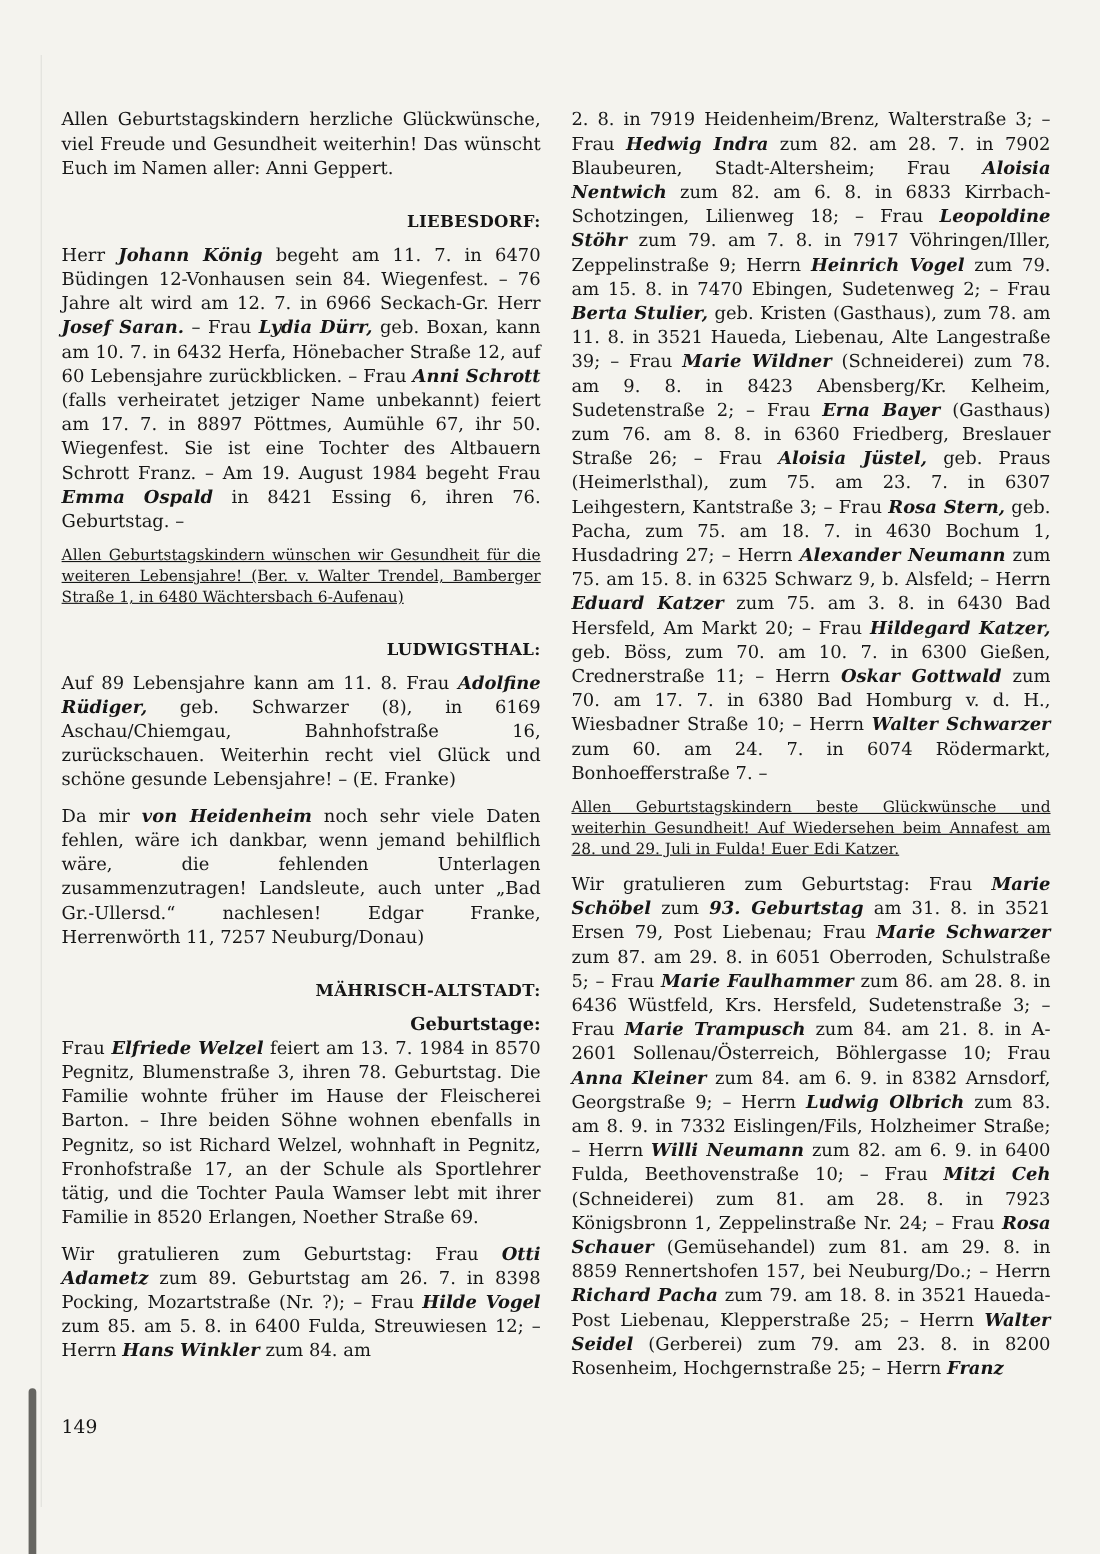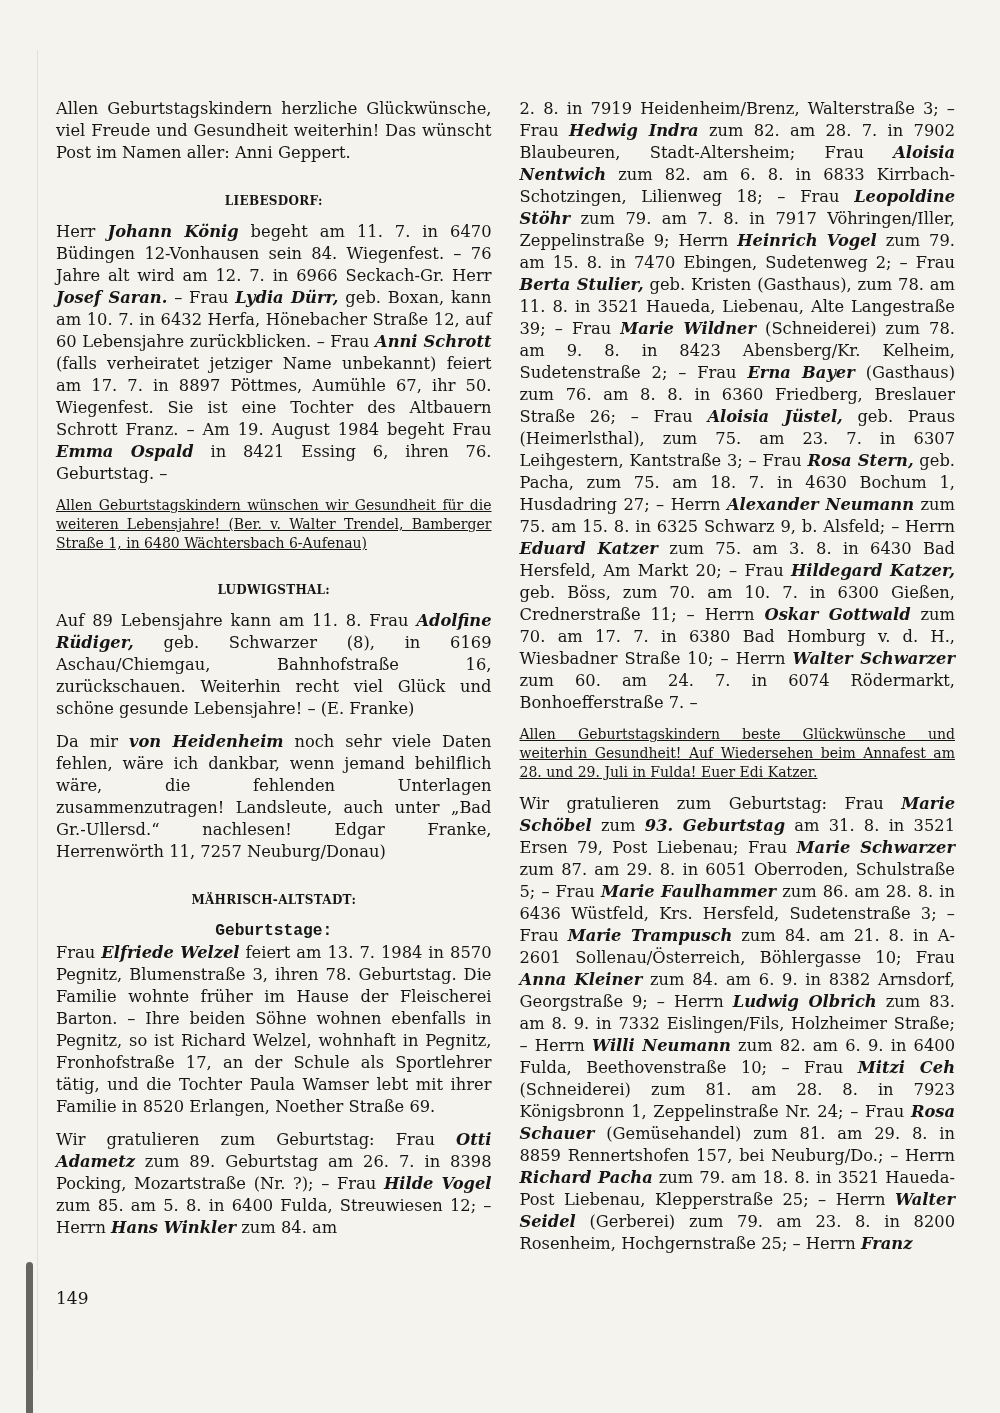--- a/index.html
+++ b/index.html
@@ -20,29 +20,29 @@
   .col {
     flex: 1 1 0;
     min-width: 0;
     text-align: justify;
     font-size: 16.3px;
     line-height: 22px;
     hyphens: auto;
     -webkit-hyphens: auto;
   }
   .heading {
-    font-size: 12px;
+    font-size: 15px;
     font-weight: bold;
     margin: 26px 0 9px 0;
-    text-align: center;
+    text-align: right;
     letter-spacing: 0.3px;
   }
   .col > .heading:first-child { margin-top: 0; }
   .para { margin: 0 0 11px 0; }
-  .subheading { margin: 0; font-weight: bold; text-align: center; font-family: Liberation Mono, monospace; }
+  .subheading { margin: 0; font-weight: bold; text-align: right; }
   .note {
     margin: 2px 0 11px 0;
     font-size: 14px;
     line-height: 19px;
     text-decoration: underline;
   }
   .page-number {
     position: absolute;
     left: 56px;
     top: 1288px;
@@ -70,21 +70,21 @@
 </style>
 </head>
 <body>
 
 <div class="page">
   <div class="scan-line"></div>
   <div class="scan-smudge"></div>
 
   <div class="columns">
     <div class="col">
-        <p class="para"><span>Allen Geburtstagskindern herzliche Glückwünsche, viel Freude und Gesundheit weiterhin! Das wünscht Post im Namen aller: Anni Geppert.</span></p>
+        <p class="para"><span>Allen Geburtstagskindern herzliche Glückwünsche, viel Freude und Gesundheit weiterhin! Das wünscht Euch im Namen aller: Anni Geppert.</span></p>
         <h2 class="heading">LIEBESDORF:</h2>
         <p class="para"><span>Herr </span><b>Johann König</b><span> begeht am 11. 7. in 6470 Büdingen 12-Vonhausen sein 84. Wiegenfest. – 76 Jahre alt wird am 12. 7. in 6966 Seckach-Gr. Herr </span><b>Josef Saran.</b><span> – Frau </span><b>Lydia Dürr,</b><span> geb. Boxan, kann am 10. 7. in 6432 Herfa, Hönebacher Straße 12, auf 60 Lebensjahre zurückblicken. – Frau </span><b>Anni Schrott</b><span> (falls verheiratet jetziger Name unbekannt) feiert am 17. 7. in 8897 Pöttmes, Aumühle 67, ihr 50. Wiegenfest. Sie ist eine Tochter des Altbauern Schrott Franz. – Am 19. August 1984 begeht Frau </span><b>Emma Ospald</b><span> in 8421 Essing 6, ihren 76. Geburtstag. –</span></p>
         <p class="note"><span>Allen Geburtstagskindern wünschen wir Gesundheit für die weiteren Lebensjahre! (Ber. v. Walter Trendel, Bamberger Straße 1, in 6480 Wächtersbach 6-Aufenau)</span></p>
         <h2 class="heading">LUDWIGSTHAL:</h2>
         <p class="para"><span>Auf 89 Lebensjahre kann am 11. 8. Frau </span><b>Adolfine Rüdiger,</b><span> geb. Schwarzer (8), in 6169 Aschau/Chiemgau, Bahnhofstraße 16, zurückschauen. Weiterhin recht viel Glück und schöne gesunde Lebensjahre! – (E. Franke)</span></p>
         <p class="para"><span>Da mir </span><b>von Heidenheim</b><span> noch sehr viele Daten fehlen, wäre ich dankbar, wenn jemand behilflich wäre, die fehlenden Unterlagen zusammenzutragen! Landsleute, auch unter „Bad Gr.-Ullersd.“ nachlesen! Edgar Franke, Herrenwörth 11, 7257 Neuburg/Donau)</span></p>
         <h2 class="heading">MÄHRISCH-ALTSTADT:</h2>
         <p class="subheading">Geburtstage:</p>
         <p class="para"><span>Frau </span><b>Elfriede Welzel</b><span> feiert am 13. 7. 1984 in 8570 Pegnitz, Blumenstraße 3, ihren 78. Geburtstag. Die Familie wohnte früher im Hause der Fleischerei Barton. – Ihre beiden Söhne wohnen ebenfalls in Pegnitz, so ist Richard Welzel, wohnhaft in Pegnitz, Fronhofstraße 17, an der Schule als Sportlehrer tätig, und die Tochter Paula Wamser lebt mit ihrer Familie in 8520 Erlangen, Noether Straße 69.</span></p>
         <p class="para"><span>Wir gratulieren zum Geburtstag: Frau </span><b>Otti Adametz</b><span> zum 89. Geburtstag am 26. 7. in 8398 Pocking, Mozartstraße (Nr. ?); – Frau </span><b>Hilde Vogel</b><span> zum 85. am 5. 8. in 6400 Fulda, Streuwiesen 12; – Herrn </span><b>Hans Winkler</b><span> zum 84. am</span></p>

